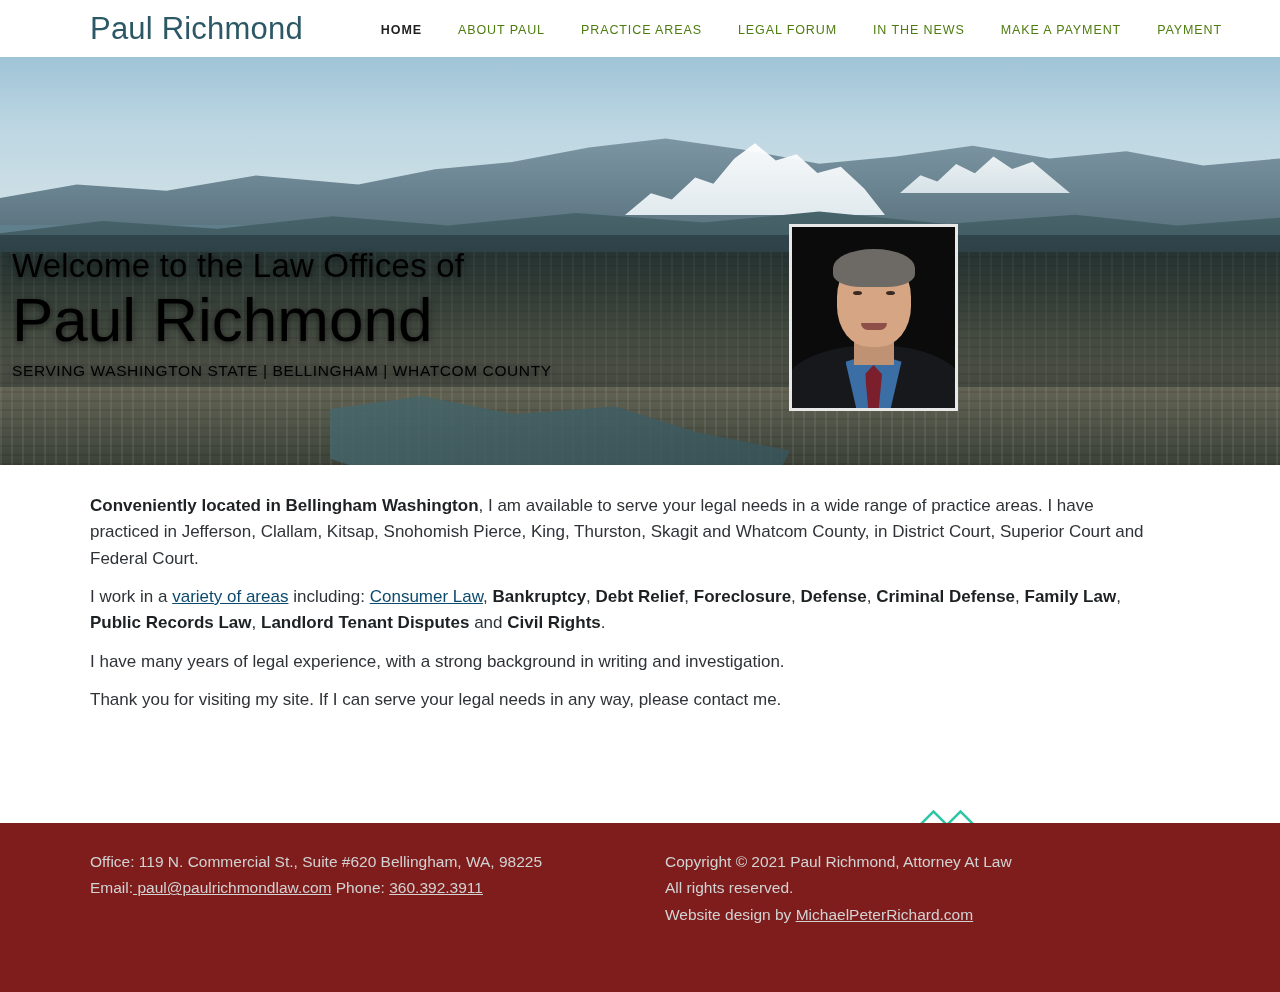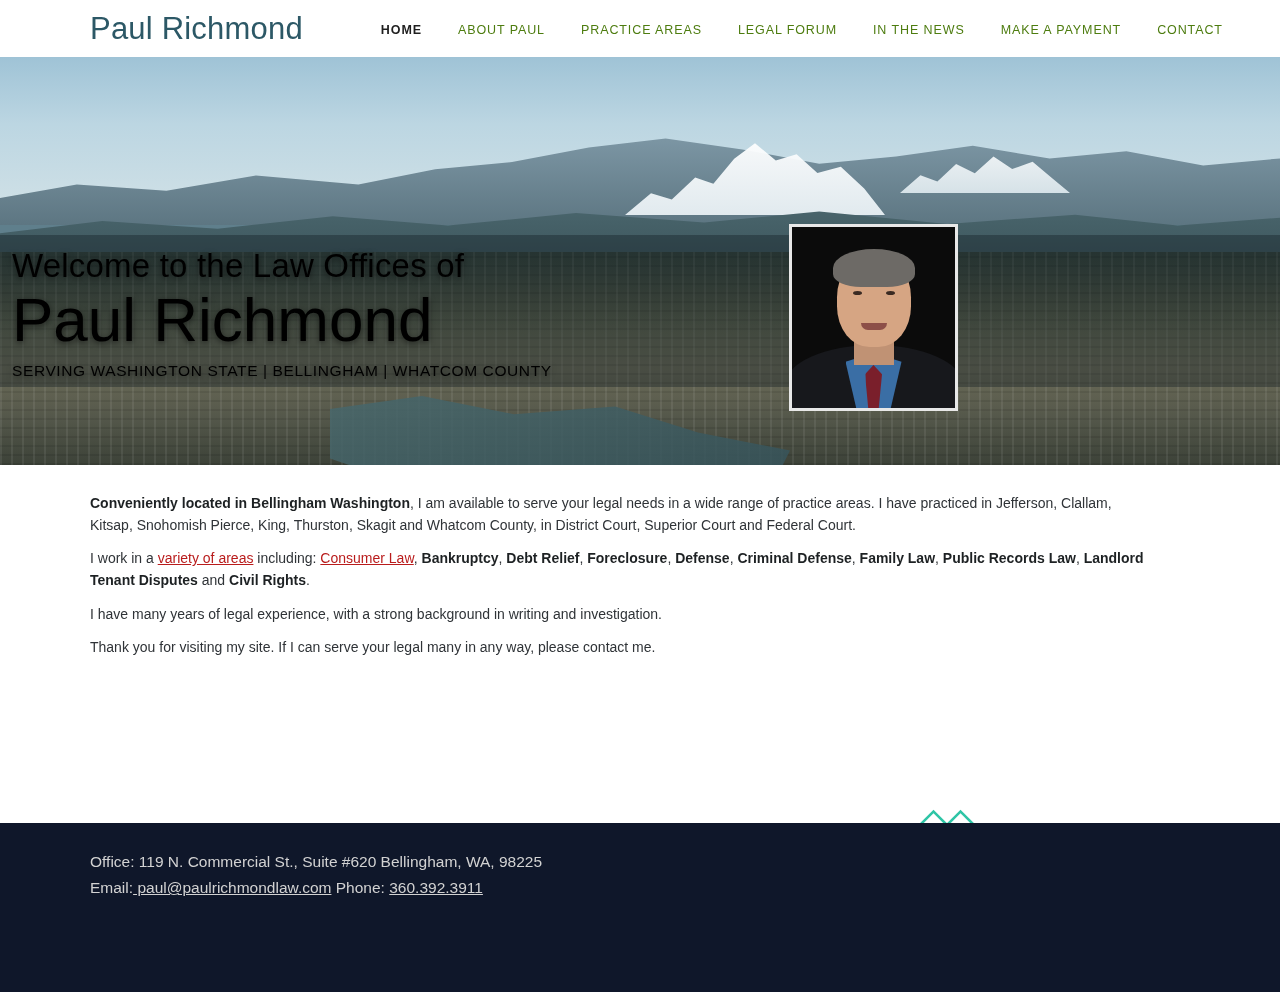--- a/index.html
+++ b/index.html
@@ -165,70 +165,70 @@
   }
 
   
   .main {
     padding: 28px 90px 0 90px;
     position: relative;
     height: 355px;
   }
   .main p {
     margin: 0 0 12px 0;
-    font-size: 14px;
+    font-size: 17px;
     line-height: 1.55;
     color: #2f3337;
     max-width: 1060px;
   }
   .main p.tight { max-width: 700px; }
   .main b { font-weight: 700; color: #1d2123; }
   .main a.link {
-    color: #b91c1c;
+    color: #0c4a6e;
     text-decoration: underline;
   }
 
   .badge {
     position: absolute;
     right: 238px; top: 338px;
     width: 190px; height: 150px;
     text-align: center;
   }
   .badge svg { display: block; }
   .badge .b-title { font-size: 21px; color: #16414d; letter-spacing: .2px; }
   .badge .b-sub { font-size: 9.5px; color: #2e7d8a; line-height: 1.35; margin-top: 4px;}
   .badge .b-year { font-size: 16px; color: #16414d; margin-top: 12px; }
 
   
   .footer {
     position: absolute;
     left: 0; top: 823px;
     width: 1280px; height: 169px;
-    background: #0f172a;
+    background: #7f1d1d;
     color: #d2d2d2;
     padding: 26px 90px 0 90px;
     display: flex;
   }
   .footer .col { font-size: 15.5px; line-height: 1.7; }
   .footer .col.left { width: 575px; }
   .footer a { color: #d2d2d2; text-decoration: underline; }
 </style>
 </head>
 <body>
 
 <div class="site-header">
   <div class="brand">Paul Richmond</div>
   <div class="nav">
     <a class="nav-item active" href="#">HOME</a>
     <a class="nav-item" href="#">ABOUT PAUL</a>
     <a class="nav-item" href="#">PRACTICE AREAS</a>
     <a class="nav-item" href="#">LEGAL FORUM</a>
     <a class="nav-item" href="#">IN THE NEWS</a>
     <a class="nav-item" href="#">MAKE A PAYMENT</a>
-    <a class="nav-item" href="#">CONTACT</a>
+    <a class="nav-item" href="#">PAYMENT</a>
   </div>
 </div>
 
 <div class="hero">
   <div class="sky"></div>
   <div class="far-range"></div>
   <div class="snowcap"></div>
   <div class="snowcap2"></div>
   <div class="midhills"></div>
   <div class="city"></div>
@@ -258,21 +258,21 @@
 <div class="main">
   <p>
     <b>Conveniently located in Bellingham Washington</b><span>, I am available to serve your legal needs in a wide range of practice areas. I have practiced in Jefferson, Clallam, Kitsap, Snohomish Pierce, King, Thurston, Skagit and Whatcom County, in District Court, Superior Court and Federal Court.</span>
   </p>
 
   <p>
     <span>I work in a </span><a class="link" href="#">variety of areas</a><span> including:  </span><a class="link" href="#">Consumer Law</a><span>,  </span><b>Bankruptcy</b><span>, </span><b>Debt Relief</b><span>, </span><b>Foreclosure</b><span>, </span><b>Defense</b><span>, </span><b>Criminal Defense</b><span>, </span><b>Family Law</b><span>, </span><b>Public Records Law</b><span>, </span><b>Landlord Tenant Disputes</b><span> and </span><b>Civil Rights</b><span>.</span>
   </p>
 
   <p>I have many years of legal experience, with a strong background in writing and investigation.</p>
-  <p>Thank you for visiting my site. If I can serve your legal many in any way, please contact me.</p>
+  <p>Thank you for visiting my site. If I can serve your legal needs in any way, please contact me.</p>
 
   <div class="badge">
     <svg width="190" height="150" viewBox="0 0 190 150">
       <g stroke="#2ec5a6" stroke-width="2.4" fill="none" stroke-linecap="round">
         <path d="M42 38 C16 62, 18 104, 44 128"></path>
         <path d="M148 38 C174 62, 172 104, 146 128"></path>
         <path d="M44 128 C58 138, 76 142, 95 142 C114 142, 132 138, 146 128"></path>
       </g>
       <g fill="#2ec5a6" opacity="0.9">
         <ellipse cx="33" cy="56" rx="8" ry="4" transform="rotate(-40 33 56)"></ellipse>
@@ -302,13 +302,20 @@
   </div>
 </div>
 
 <div class="footer">
   <div class="col left">
     <div>Office: 119 N. Commercial St., Suite #620 Bellingham, WA, 98225</div>
     <div>
       <span>Email:</span><a href="#"> paul@paulrichmondlaw.com</a><span>  Phone: </span><a href="#">360.392.3911</a>
     </div>
   </div>
+  <div class="col right">
+    <div>Copyright © 2021   Paul Richmond, Attorney At Law</div>
+    <div>All rights reserved.</div>
+    <div>
+      <span>Website design by </span><a href="#">MichaelPeterRichard.com</a>
+    </div>
+  </div>
 </div>
 
 </body></html>

